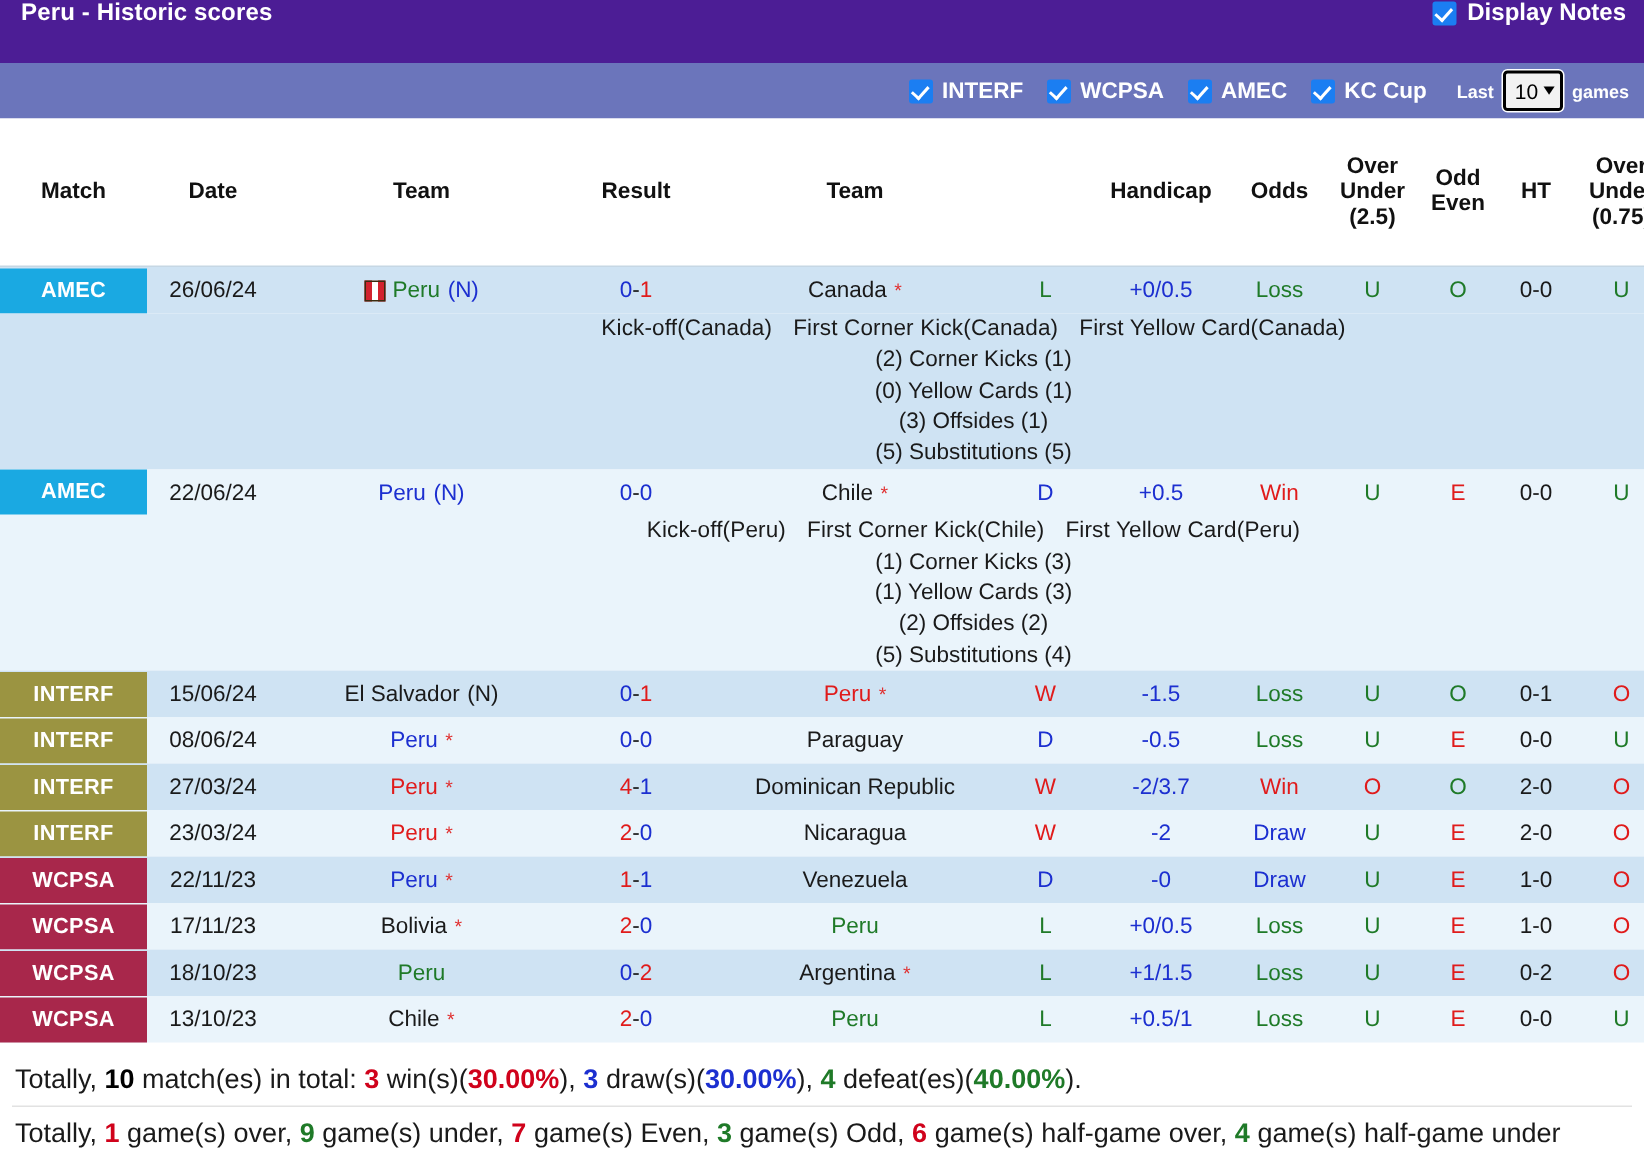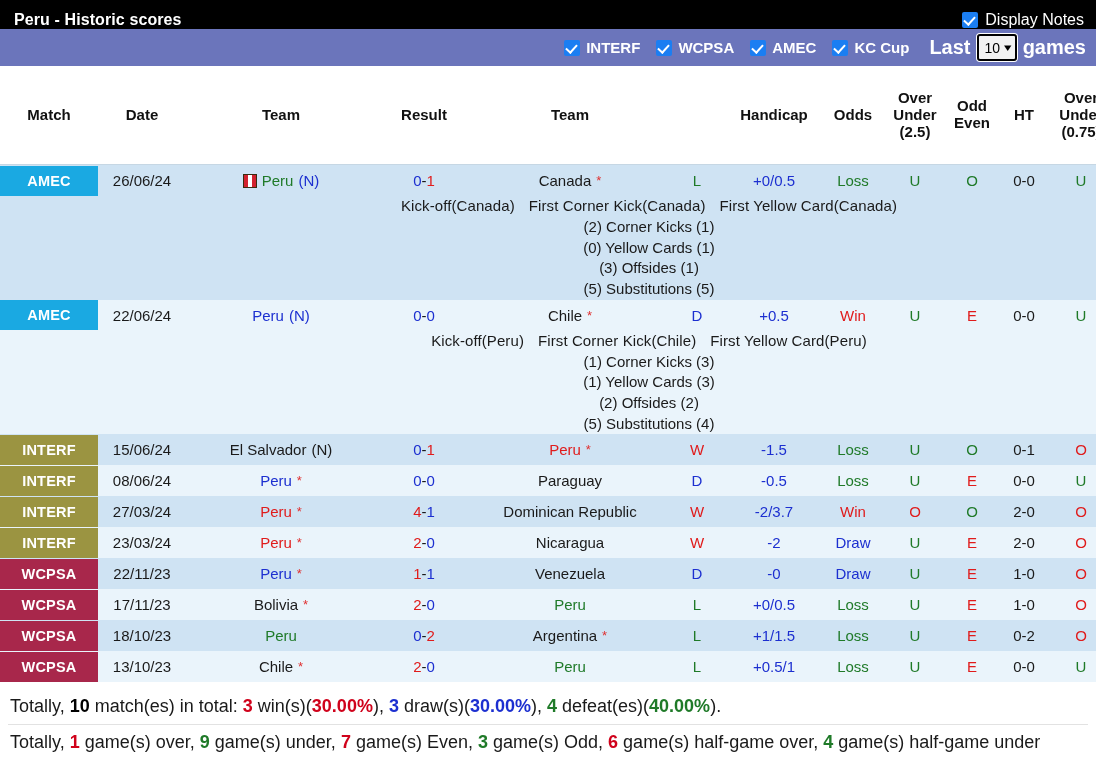--- a/index.html
+++ b/index.html
@@ -17,43 +17,43 @@
   .page {
     width: 1096px;
     height: 781px;
     position: relative;
     background: #fff;
     box-sizing: border-box;
   }
 
   
   .titlebar {
-    height: 29px;
-    background: #000000;
+    height: 42px;
+    background: #4c1d95;
     display: flex;
-    align-items: flex-end;
+    align-items: flex-start;
     justify-content: space-between;
     padding: 0 12px 0 14px;
     box-sizing: border-box;
   }
   .titlebar-title {
     color: #ffffff;
     font-size: 16px;
     font-weight: bold;
     letter-spacing: .1px;
   }
   .notes-group {
     display: flex;
     align-items: center;
     gap: 7px;
   }
   .notes-label {
     color: #ffffff;
     font-size: 16px;
-    font-weight: normal;
+    font-weight: bold;
   }
 
   
   .filterbar {
     height: 37px;
     background: #6b75bb;
     display: flex;
     align-items: center;
     justify-content: flex-end;
     padding-right: 10px;
@@ -70,21 +70,21 @@
     color: #ffffff;
     font-size: 15px;
     font-weight: bold;
   }
   .last-group {
     display: flex;
     align-items: center;
     gap: 6px;
     margin-left: 20px;
   }
-  .last-group .flabel { color:#fff; font-size:20px; font-weight:bold; }
+  .last-group .flabel { color:#fff; font-size:12px; font-weight:bold; }
   .select-box {
     background: #f2f2f2;
     border: 2px solid #000;
     border-radius: 3px;
     height: 23px;
     padding: 0 4px 0 6px;
     display: flex;
     align-items: center;
     gap: 5px;
     font-size: 14px;

